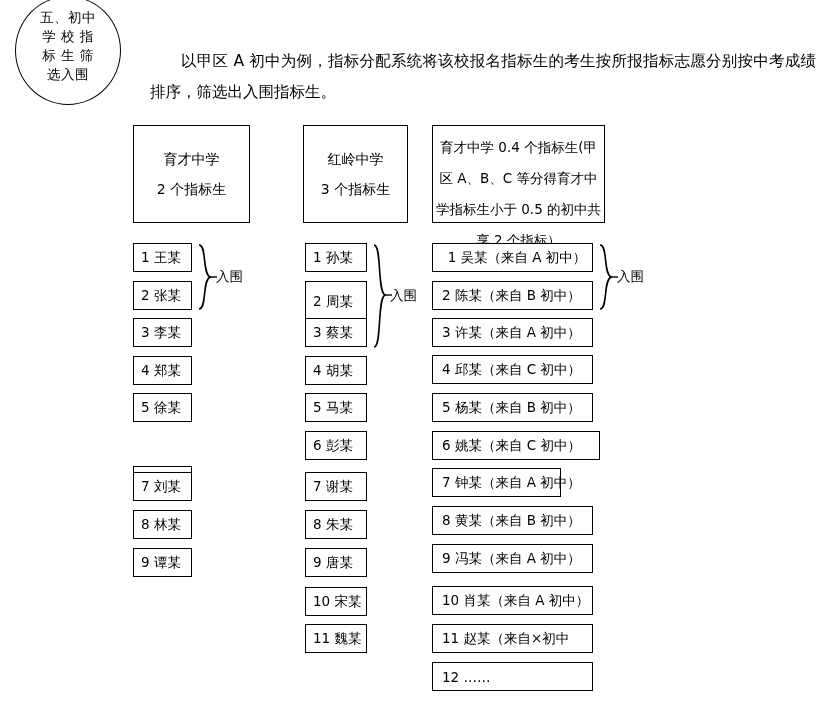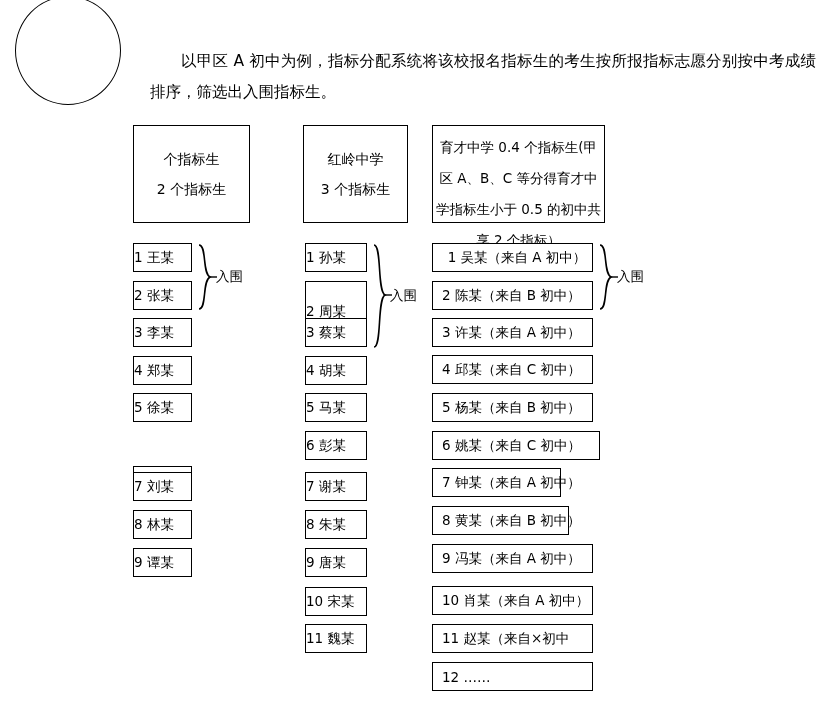--- a/index.html
+++ b/index.html
@@ -65,45 +65,52 @@
   .hdr.para{
     display:block;
     padding:6px 2px 0 2px;
     font-size:13.5px;
     line-height:31px;
     text-align:center;
   }
   .cell{
     font-size:13.5px;
     justify-content:flex-start;
+    padding-left:7px;
     white-space:nowrap;
   }
   .cell.c3{padding-left:9px;}
 
   
   .brace{position:absolute;}
   .brace svg{display:block;}
   .brace-label{
     position:absolute;
     font-size:13.5px;
     font-family:"DejaVu Sans","Liberation Sans",sans-serif;
     white-space:nowrap;
   }
 </style>
 </head>
 <body>
 
 <div id="stage">
 
   <div class="ellipse"></div>
+  <div class="ellipse-text">
+    <span class="ln">五、初中</span><br>
+    <span class="ln">学 校 指</span><br>
+    <span class="ln">标 生 筛</span><br>
+    <span class="ln">选入围</span>
+  </div>
 
   <div class="intro">以甲区 A 初中为例，指标分配系统将该校报名指标生的考生按所报指标志愿分别按中考成绩排序，筛选出入围指标生。</div>
 
   <div class="box hdr" style="left:133px;top:125px;width:117px;height:98px;">
-    <span class="ln">个指标生</span>
+    <span class="ln">育才中学</span>
     <span class="ln">2 个指标生</span>
   </div>
 
   <div class="box hdr" style="left:303px;top:125px;width:105px;height:98px;">
     <span class="ln">红岭中学</span>
     <span class="ln">3 个指标生</span>
   </div>
 
   <div class="box hdr para" style="left:432px;top:125px;width:173px;height:98px;">
     <span>育才中学 0.4 个指标生(甲区 A、B、C 等分得育才中学指标生小于 0.5 的初中共享 2 个指标）</span>
@@ -142,21 +149,21 @@
     <svg width="22" height="68" viewBox="0 0 22 68">
       <path d="M3 2 C11 2 6 30 14 34 C6 38 11 66 3 66" fill="none" stroke="#000" stroke-width="1.6"></path>
       <line x1="14" y1="34" x2="21" y2="34" stroke="#000" stroke-width="1.4"></line>
     </svg>
   </div>
   <div class="brace-label" style="left:216px;top:268px;">入围</div>
 
   <div class="box cell" style="left:305px;top:243px;width:62px;height:29px;">
       <span>1 孙某</span>
     </div>
-  <div class="box cell" style="left:305px;top:281px;width:62px;height:41px;align-items:flex-end;">
+  <div class="box cell" style="left:305px;top:281px;width:62px;height:41px;">
       <span>2 周某</span>
     </div>
   <div class="box cell" style="left:305px;top:318px;width:62px;height:29px;">
       <span>3 蔡某</span>
     </div>
   <div class="box cell" style="left:305px;top:356px;width:62px;height:29px;">
       <span>4 胡某</span>
     </div>
   <div class="box cell" style="left:305px;top:393px;width:62px;height:29px;">
       <span>5 马某</span>
@@ -202,21 +209,21 @@
     </div>
   <div class="box cell c3" style="left:432px;top:393px;width:161px;height:29px;">
       <span>5 杨某（来自 B 初中）</span>
     </div>
   <div class="box cell c3" style="left:432px;top:431px;width:168px;height:29px;">
       <span>6 姚某（来自 C 初中）</span>
     </div>
   <div class="box cell c3" style="left:432px;top:468px;width:129px;height:29px;">
       <span>7 钟某（来自 A 初中）</span>
     </div>
-  <div class="box cell c3" style="left:432px;top:506px;width:137px;height:29px;">
+  <div class="box cell c3" style="left:432px;top:506px;width:161px;height:29px;">
       <span>8 黄某（来自 B 初中）</span>
     </div>
   <div class="box cell c3" style="left:432px;top:544px;width:161px;height:29px;">
       <span>9 冯某（来自 A 初中）</span>
     </div>
   <div class="box cell c3" style="left:432px;top:586px;width:161px;height:29px;">
       <span>10 肖某（来自 A 初中）</span>
     </div>
   <div class="box cell c3" style="left:432px;top:624px;width:161px;height:29px;">
       <span>11 赵某（来自×初中</span>

